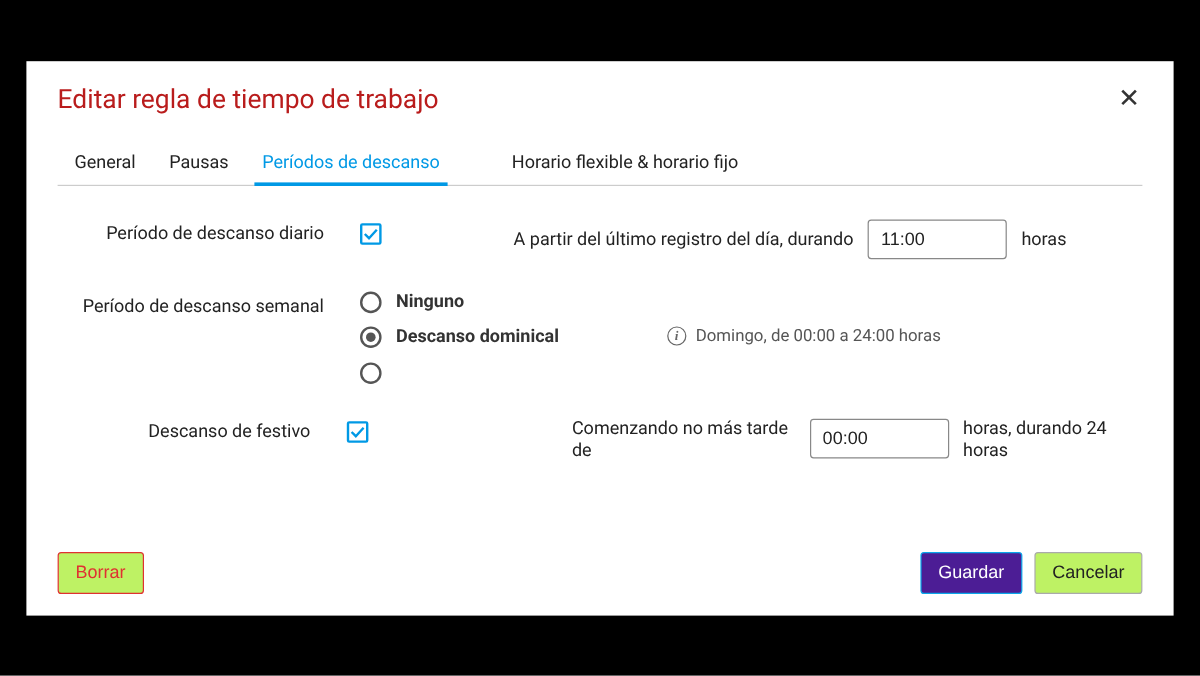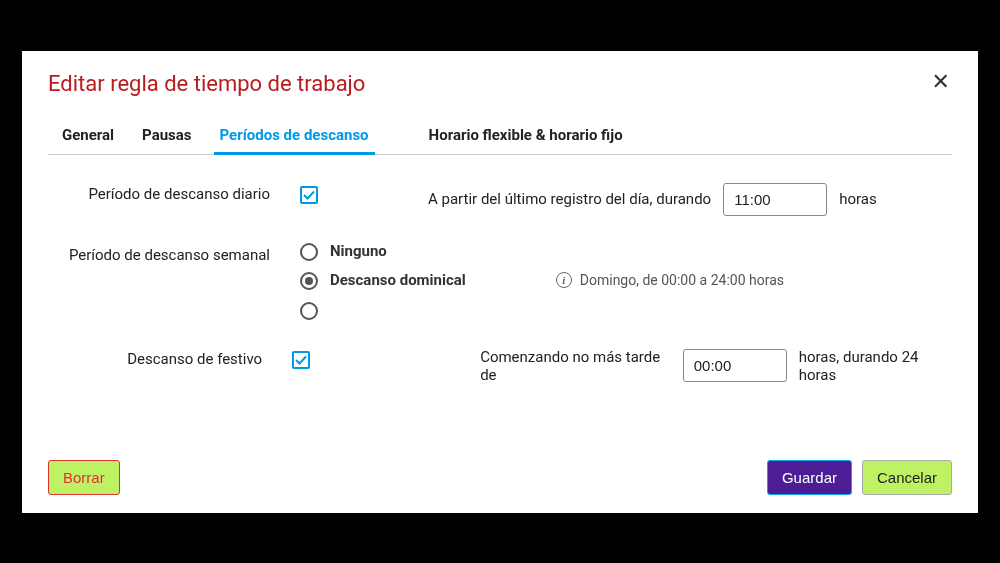--- a/index.html
+++ b/index.html
@@ -52,21 +52,21 @@
       margin-top: 22px;
       border-bottom: 1px solid #ccc;
       padding: 0 14px;
     }
     .tab {
       padding: 8px 0 10px 0;
       font-size: 15px;
       color: #222;
       cursor: pointer;
       position: relative;
-      font-weight: 700;
+      font-weight: 400;
     }
     .tab.active {
       color: #0099e5;
     }
     .tab.active::after {
       content: "";
       position: absolute;
       left: -6px;
       right: -6px;
       bottom: -1px;
@@ -116,21 +116,21 @@
       color: #222;
       display: flex;
       align-items: center;
       gap: 12px;
     }
     .text-input {
       border: 1px solid #888;
       border-radius: 3px;
       padding: 7px 10px;
       font-size: 15px;
-      width: 104px;
+      width: 116px;
       color: #222;
     }
     .radio-group {
       display: flex;
       flex-direction: column;
       gap: 10px;
       font-weight: bold;
     }
     .radio-item {
       display: flex;

